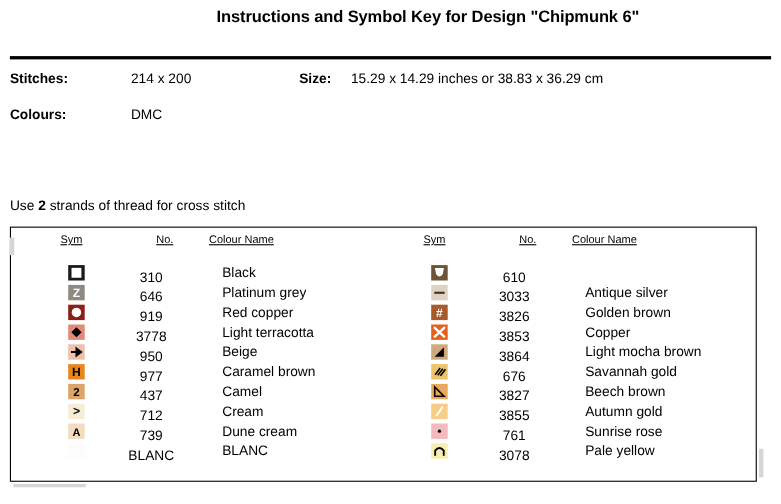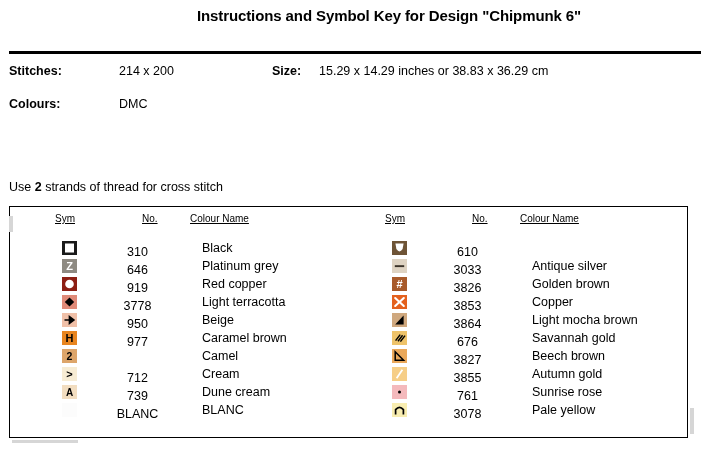--- a/index.html
+++ b/index.html
@@ -266,20 +266,21 @@
           </span>
           <span class="cell-no">977</span>
           <span class="cell-name">Caramel brown</span>
         </div>
         <div class="legend-row">
           <span class="swatch" style="background: rgb(221, 165, 106);">
             <svg viewBox="0 0 15 14" xmlns="http://www.w3.org/2000/svg">
               <text x="7.5" y="11" font-family="Liberation Sans, sans-serif" font-size="10.5" font-weight="bold" fill="#000000" text-anchor="middle">2</text>
             </svg>
           </span>
+          <span class="cell-no">437</span>
           <span class="cell-name">Camel</span>
         </div>
         <div class="legend-row">
           <span class="swatch" style="background: rgb(247, 236, 212);">
             <svg viewBox="0 0 15 14" xmlns="http://www.w3.org/2000/svg">
               <text x="7.5" y="10.5" font-family="Liberation Sans, sans-serif" font-size="11" font-weight="bold" fill="#000000" text-anchor="middle">&gt;</text>
             </svg>
           </span>
           <span class="cell-no">712</span>
           <span class="cell-name">Cream</span>

